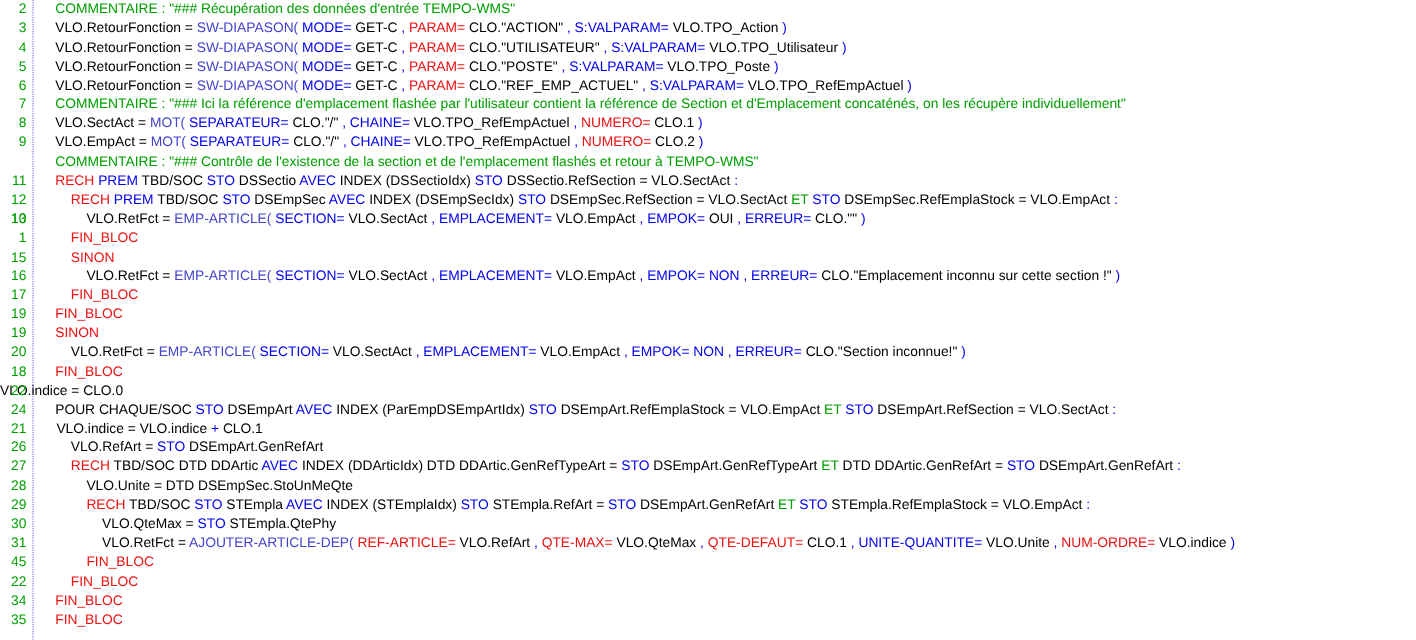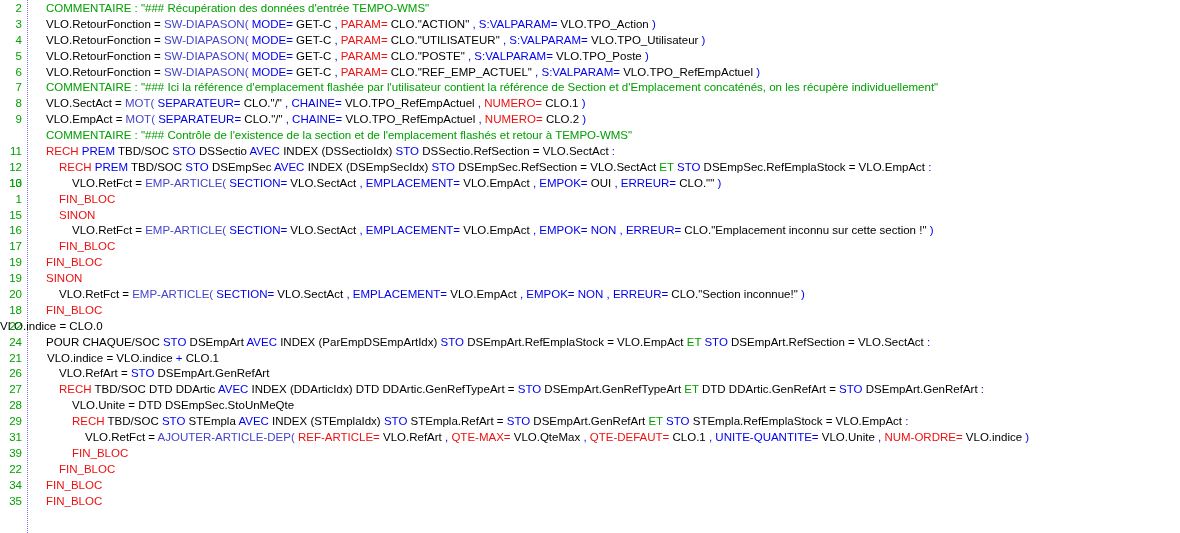--- a/index.html
+++ b/index.html
@@ -39,18 +39,19 @@
     <div class="line"><span class="num" style="color: rgb(0, 160, 0);">19</span><span class="code" style="padding-left: 46px;"><span style="color: rgb(238, 17, 17);">SINON</span></span></div>
     <div class="line"><span class="num" style="color: rgb(0, 160, 0);">20</span><span class="code" style="padding-left: 59px;"><span style="color: rgb(0, 0, 0);">VLO.RetFct = </span><span style="color: rgb(68, 68, 204);">EMP-ARTICLE( </span><span style="color: rgb(0, 0, 240);">SECTION= </span><span style="color: rgb(0, 0, 0);">VLO.SectAct </span><span style="color: rgb(0, 0, 240);">, EMPLACEMENT= </span><span style="color: rgb(0, 0, 0);">VLO.EmpAct </span><span style="color: rgb(0, 0, 240);">, EMPOK= NON , ERREUR= </span><span style="color: rgb(0, 0, 0);">CLO."Section inconnue!" </span><span style="color: rgb(0, 0, 240);">)</span></span></div>
     <div class="line"><span class="num" style="color: rgb(0, 160, 0);">18</span><span class="code" style="padding-left: 46px;"><span style="color: rgb(238, 17, 17);">FIN_BLOC</span></span></div>
     <div class="line"><span class="num" style="color: rgb(0, 160, 0);">22</span><span class="code" style=""><span style="color: rgb(0, 0, 0);">VLO.indice = CLO.0</span></span></div>
     <div class="line"><span class="num" style="color: rgb(0, 160, 0);">24</span><span class="code" style="padding-left: 46px;"><span style="color: rgb(0, 0, 0);">POUR CHAQUE/SOC </span><span style="color: rgb(0, 0, 240);">STO </span><span style="color: rgb(0, 0, 0);">DSEmpArt </span><span style="color: rgb(0, 0, 240);">AVEC </span><span style="color: rgb(0, 0, 0);">INDEX (ParEmpDSEmpArtIdx) </span><span style="color: rgb(0, 0, 240);">STO </span><span style="color: rgb(0, 0, 0);">DSEmpArt.RefEmplaStock = VLO.EmpAct </span><span style="color: rgb(0, 160, 0);">ET </span><span style="color: rgb(0, 0, 240);">STO </span><span style="color: rgb(0, 0, 0);">DSEmpArt.RefSection = VLO.SectAct </span><span style="color: rgb(0, 0, 240);">:</span></span></div>
     <div class="line"><span class="num" style="color: rgb(0, 160, 0);">21</span><span class="code" style="padding-left: 47px;"><span style="color: rgb(0, 0, 0);">VLO.indice = VLO.indice </span><span style="color: rgb(0, 0, 240);">+ </span><span style="color: rgb(0, 0, 0);">CLO.1</span></span></div>
     <div class="line"><span class="num" style="color: rgb(0, 160, 0);">26</span><span class="code" style="padding-left: 59px;"><span style="color: rgb(0, 0, 0);">VLO.RefArt = </span><span style="color: rgb(0, 0, 240);">STO </span><span style="color: rgb(0, 0, 0);">DSEmpArt.GenRefArt</span></span></div>
     <div class="line"><span class="num" style="color: rgb(0, 160, 0);">27</span><span class="code" style="padding-left: 59px;"><span style="color: rgb(238, 17, 17);">RECH </span><span style="color: rgb(0, 0, 0);">TBD/SOC DTD DDArtic </span><span style="color: rgb(0, 0, 240);">AVEC </span><span style="color: rgb(0, 0, 0);">INDEX (DDArticIdx) DTD DDArtic.GenRefTypeArt = </span><span style="color: rgb(0, 0, 240);">STO </span><span style="color: rgb(0, 0, 0);">DSEmpArt.GenRefTypeArt </span><span style="color: rgb(0, 160, 0);">ET </span><span style="color: rgb(0, 0, 0);">DTD DDArtic.GenRefArt = </span><span style="color: rgb(0, 0, 240);">STO </span><span style="color: rgb(0, 0, 0);">DSEmpArt.GenRefArt </span><span style="color: rgb(0, 0, 240);">:</span></span></div>
     <div class="line"><span class="num" style="color: rgb(0, 160, 0);">28</span><span class="code" style="padding-left: 72px;"><span style="color: rgb(0, 0, 0);">VLO.Unite = DTD DSEmpSec.StoUnMeQte</span></span></div>
     <div class="line"><span class="num" style="color: rgb(0, 160, 0);">29</span><span class="code" style="padding-left: 72px;"><span style="color: rgb(238, 17, 17);">RECH </span><span style="color: rgb(0, 0, 0);">TBD/SOC </span><span style="color: rgb(0, 0, 240);">STO </span><span style="color: rgb(0, 0, 0);">STEmpla </span><span style="color: rgb(0, 0, 240);">AVEC </span><span style="color: rgb(0, 0, 0);">INDEX (STEmplaIdx) </span><span style="color: rgb(0, 0, 240);">STO </span><span style="color: rgb(0, 0, 0);">STEmpla.RefArt = </span><span style="color: rgb(0, 0, 240);">STO </span><span style="color: rgb(0, 0, 0);">DSEmpArt.GenRefArt </span><span style="color: rgb(0, 160, 0);">ET </span><span style="color: rgb(0, 0, 240);">STO </span><span style="color: rgb(0, 0, 0);">STEmpla.RefEmplaStock = VLO.EmpAct </span><span style="color: rgb(0, 0, 240);">:</span></span></div>
+    <div class="line"><span class="num" style="color: rgb(0, 160, 0);">30</span><span class="code" style="padding-left: 85px;"><span style="color: rgb(0, 0, 0);">VLO.QteMax = </span><span style="color: rgb(0, 0, 240);">STO </span><span style="color: rgb(0, 0, 0);">STEmpla.QtePhy</span></span></div>
     <div class="line"><span class="num" style="color: rgb(0, 160, 0);">31</span><span class="code" style="padding-left: 85px;"><span style="color: rgb(0, 0, 0);">VLO.RetFct = </span><span style="color: rgb(68, 68, 204);">AJOUTER-ARTICLE-DEP( </span><span style="color: rgb(238, 17, 17);">REF-ARTICLE= </span><span style="color: rgb(0, 0, 0);">VLO.RefArt </span><span style="color: rgb(0, 0, 240);">, </span><span style="color: rgb(238, 17, 17);">QTE-MAX= </span><span style="color: rgb(0, 0, 0);">VLO.QteMax </span><span style="color: rgb(0, 0, 240);">, </span><span style="color: rgb(238, 17, 17);">QTE-DEFAUT= </span><span style="color: rgb(0, 0, 0);">CLO.1 </span><span style="color: rgb(0, 0, 240);">, UNITE-QUANTITE= </span><span style="color: rgb(0, 0, 0);">VLO.Unite </span><span style="color: rgb(0, 0, 240);">, </span><span style="color: rgb(238, 17, 17);">NUM-ORDRE= </span><span style="color: rgb(0, 0, 0);">VLO.indice </span><span style="color: rgb(0, 0, 240);">)</span></span></div>
-    <div class="line"><span class="num" style="color: rgb(0, 160, 0);">39</span><span class="code" style="padding-left: 72px;"><span style="color: rgb(238, 17, 17);">FIN_BLOC</span></span></div>
+    <div class="line"><span class="num" style="color: rgb(0, 160, 0);">45</span><span class="code" style="padding-left: 72px;"><span style="color: rgb(238, 17, 17);">FIN_BLOC</span></span></div>
     <div class="line"><span class="num" style="color: rgb(0, 160, 0);">22</span><span class="code" style="padding-left: 59px;"><span style="color: rgb(238, 17, 17);">FIN_BLOC</span></span></div>
     <div class="line"><span class="num" style="color: rgb(0, 160, 0);">34</span><span class="code" style="padding-left: 46px;"><span style="color: rgb(238, 17, 17);">FIN_BLOC</span></span></div>
     <div class="line"><span class="num" style="color: rgb(0, 160, 0);">35</span><span class="code" style="padding-left: 46px;"><span style="color: rgb(238, 17, 17);">FIN_BLOC</span></span></div>
   </div>
 
 </body></html>

